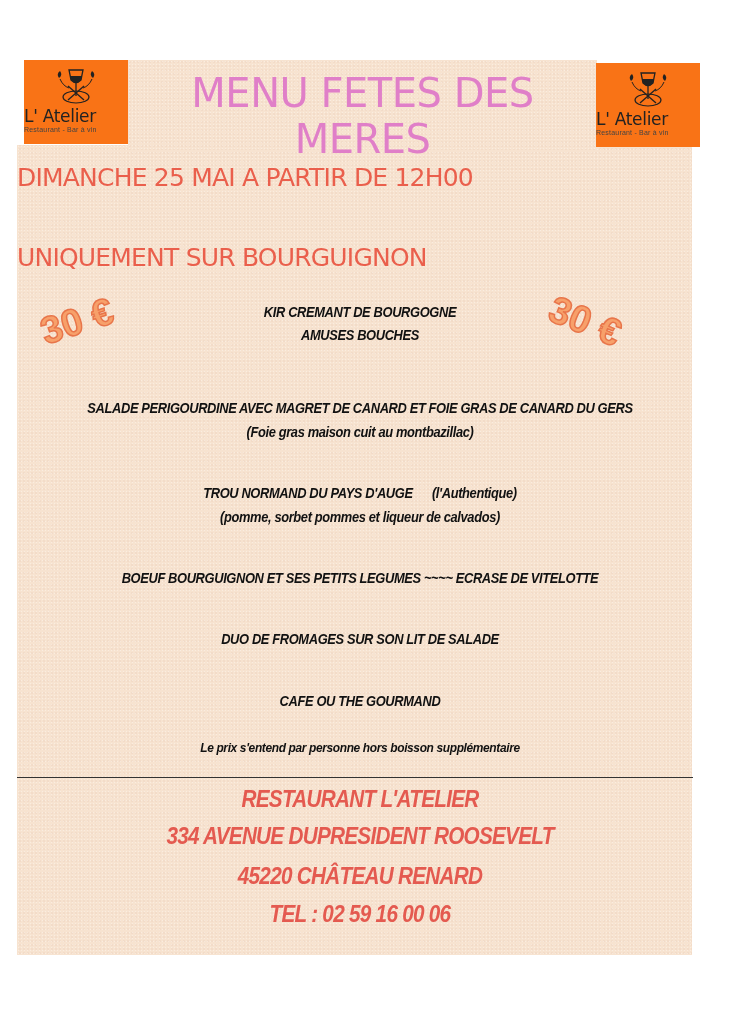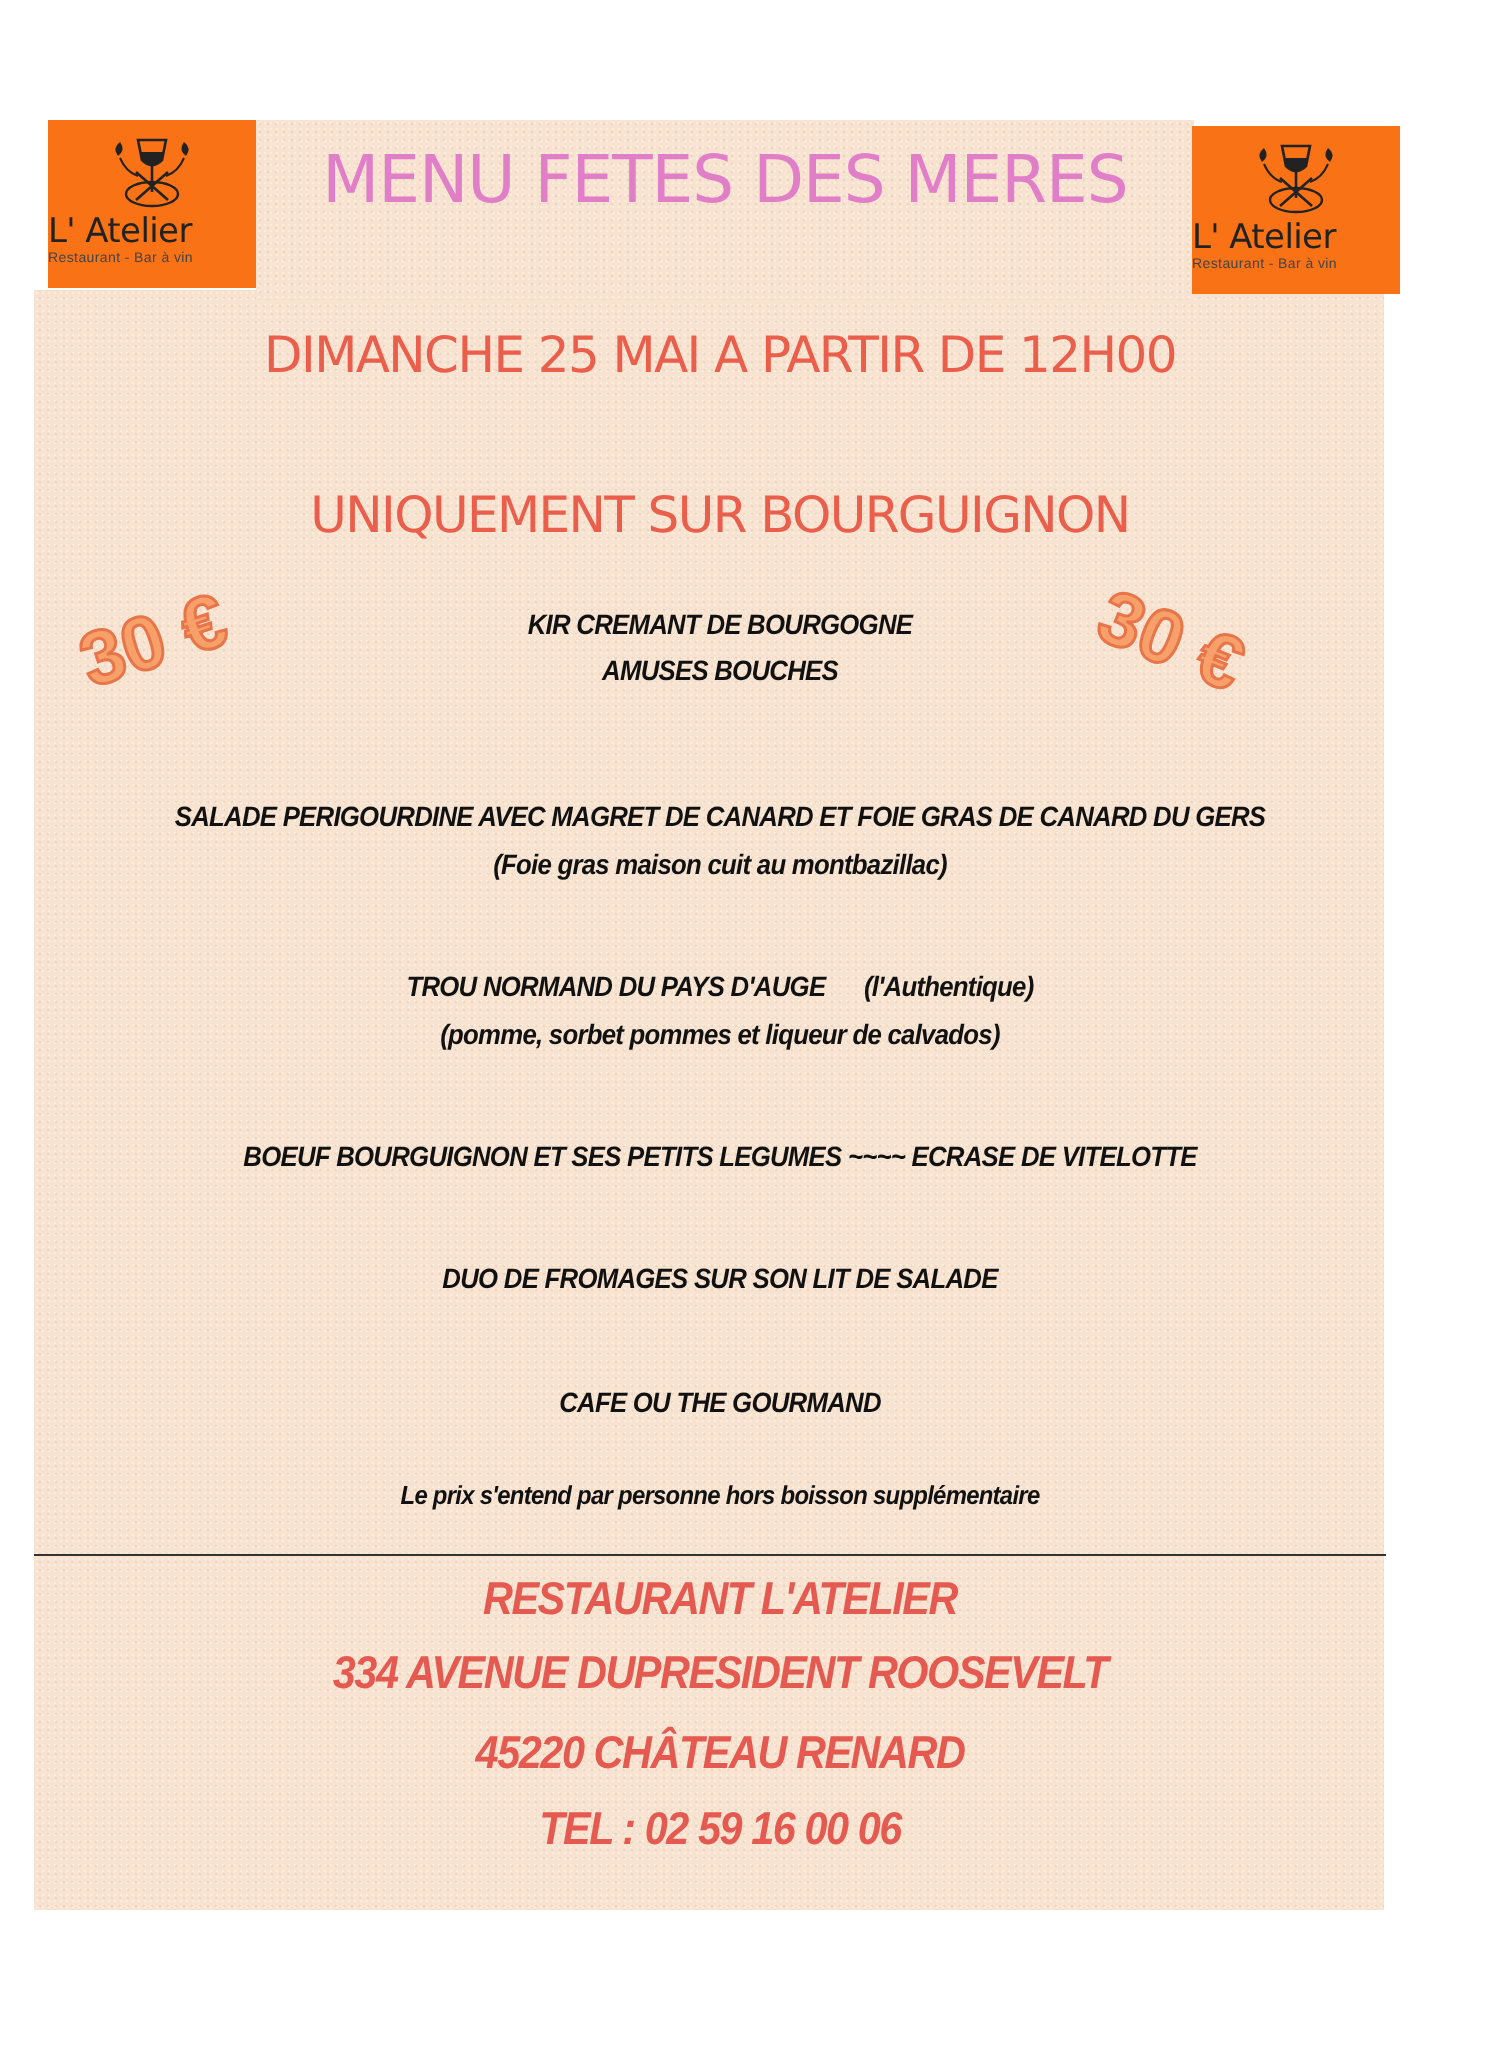--- a/index.html
+++ b/index.html
@@ -29,24 +29,24 @@
     text-align: left; color: #222;
   }
   .logo.left { left: 24px; top: 60px; }
   .logo.right { left: 596px; top: 63px; }
   .logo svg { display: block; margin: 6px auto 0; }
   .logo .brand { font-family: "DejaVu Sans", sans-serif; font-size: 17px; line-height: 18px; margin-top: 1px; letter-spacing: -0.3px; }
   .logo .tag { font-size: 7px; color: #444; margin-top: 1px; letter-spacing: 0.2px; }
 
   .title {
     position: absolute; left: 128px; top: 70px; width: 469px; text-align: center;
-    color: #e07fc8; font-family: "DejaVu Sans", sans-serif; font-size: 33px; letter-spacing: -0.5px;
+    color: #e07fc8; font-family: "DejaVu Sans", sans-serif; font-size: 40px; letter-spacing: -0.5px;
   }
   .orange-head {
-    position: absolute; left: 17px; width: 686px; text-align: center;
+    position: absolute; left: 17px; width: 686px; 
     color: #ea5f4c; font-family: "DejaVu Sans", sans-serif; font-size: 25px; letter-spacing: -0.8px;
   }
   .h-date { top: 163px; }
   .h-resa { top: 243px; }
 
   .price {
     position: absolute; color: #f7a06a; font-family: "Liberation Sans", sans-serif; font-weight: bold;
     font-size: 38px; -webkit-text-stroke: 1.5px #e8754a;
   }
   .price.left { left: 40px; top: 300px; transform: rotate(-18deg); }

